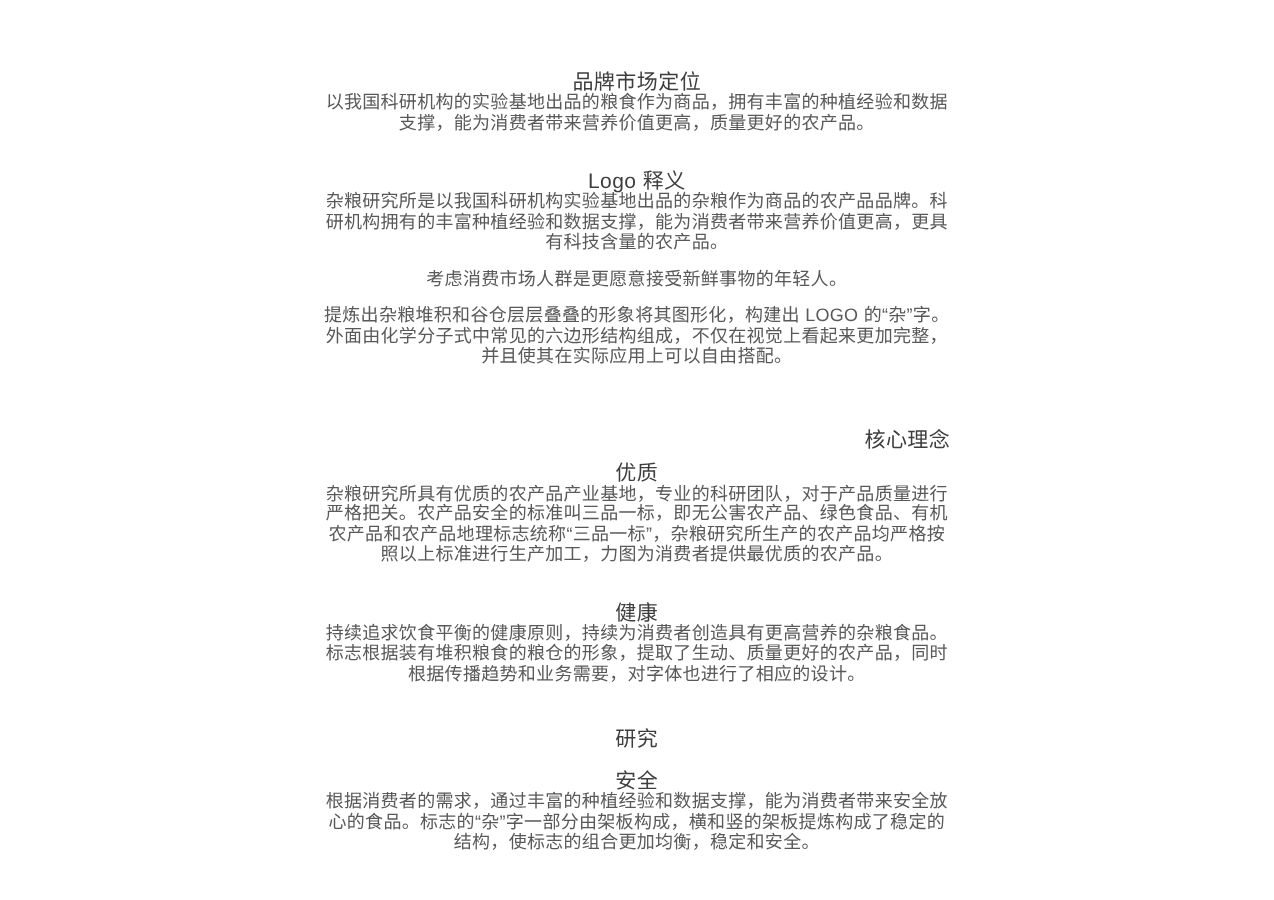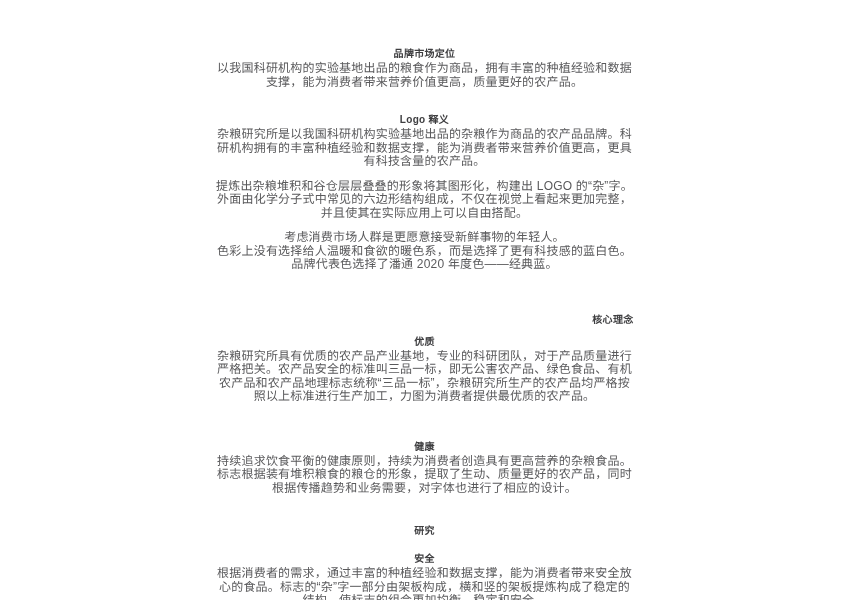--- a/index.html
+++ b/index.html
@@ -21,59 +21,58 @@
   }
   .doc {
     width: 418px;
     margin: 0 auto;
     padding-top: 47px;
     text-align: center;
   }
   section { margin: 0; padding: 0; }
   .sec-heading {
     margin: 0 0 1px 0;
-    font-size: 10px;
+    font-size: 14px;
     line-height: 14px;
-    font-weight: 700;
+    font-weight: 400;
     color: var(--heading-color, #3e3e40);
     letter-spacing: 0.3px;
   }
   .para {
     margin: 0;
     font-size: 12px;
     line-height: 13.5px;
     color: var(--body-color, #59595b);
     letter-spacing: 0.2px;
   }
   .para + .para { margin-top: 11px; }
   .para.tight { margin-top: 0; }
   .mt-sec2 { margin-top: 24px; }
   .mt-sec3 { margin-top: 41px; text-align: right; }
   .mt-sec4 { margin-top: 8px; }
-  .mt-sec5 { margin-top: 36px; }
+  .mt-sec5 { margin-top: 24px; }
   .mt-sec6 { margin-top: 29px; }
   .mt-sec7 { margin-top: 14px; }
 </style>
 </head>
 <body>
 
 <div class="page">
   <main class="doc">
 
     <section>
       <h2 class="sec-heading">品牌市场定位</h2>
       <p class="para">以我国科研机构的实验基地出品的粮食作为商品，拥有丰富的种植经验和数据支撑，能为消费者带来营养价值更高，质量更好的农产品。</p>
     </section>
 
     <section class="mt-sec2">
       <h2 class="sec-heading">Logo 释义</h2>
       <p class="para">杂粮研究所是以我国科研机构实验基地出品的杂粮作为商品的农产品品牌。科研机构拥有的丰富种植经验和数据支撑，能为消费者带来营养价值更高，更具有科技含量的农产品。</p>
+      <p class="para">考虑消费市场人群是更愿意接受新鲜事物的年轻人。</p>
       <p class="para">提炼出杂粮堆积和谷仓层层叠叠的形象将其图形化，构建出 LOGO 的“杂”字。外面由化学分子式中常见的六边形结构组成，不仅在视觉上看起来更加完整，并且使其在实际应用上可以自由搭配。</p>
-      <p class="para">考虑消费市场人群是更愿意接受新鲜事物的年轻人。</p>
-      <p class="para tight">色彩上没有选择给人温暖和食欲的暖色系，而是选择了更有科技感的蓝白色。品牌代表色选择了潘通 2020 年度色——经典蓝。</p>
     </section>
 
     <section class="mt-sec3">
       <h2 class="sec-heading">核心理念</h2>
     </section>
 
     <section class="mt-sec4">
       <h2 class="sec-heading">优质</h2>
       <p class="para">杂粮研究所具有优质的农产品产业基地，专业的科研团队，对于产品质量进行严格把关。农产品安全的标准叫三品一标，即无公害农产品、绿色食品、有机农产品和农产品地理标志统称“三品一标”，杂粮研究所生产的农产品均严格按照以上标准进行生产加工，力图为消费者提供最优质的农产品。</p>
     </section>

